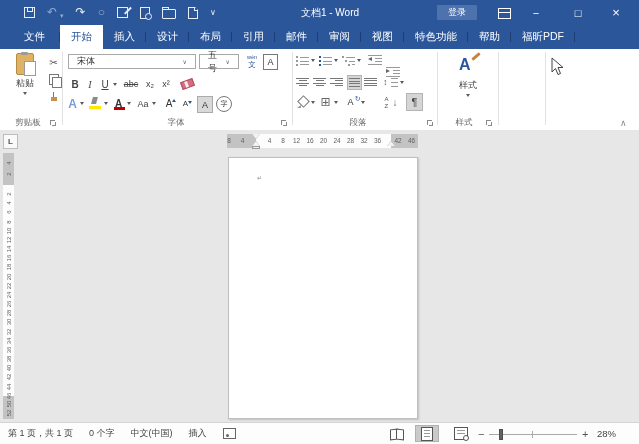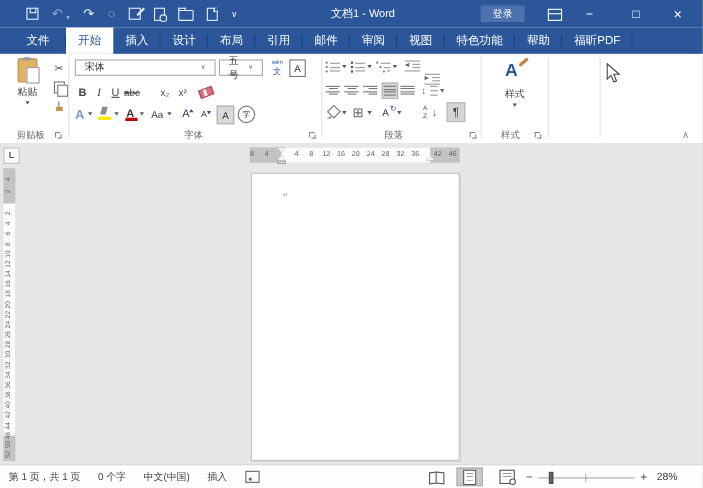--- a/index.html
+++ b/index.html
@@ -255,21 +255,21 @@
     <div class="rbtn" style="left:68px;top:27px;width:14px;height:16px;font-weight:bold;font-size:10px;">
         <span>B</span>
       </div>
     <div class="rbtn" style="left:85px;top:27px;width:10px;height:16px;font-style:italic;font-size:10px;font-family:'Liberation Serif',serif;">
         <span>I</span>
       </div>
     <div class="rbtn" style="left:99px;top:27px;width:12px;height:16px;text-decoration:underline;font-size:10px;">
         <span>U</span>
       </div>
     <div class="dn" style="position:absolute;left:113px;top:34px;"></div>
-    <div class="rbtn" style="left:110px;top:27px;width:20px;height:16px;text-decoration:line-through;font-size:9px;">
+    <div class="rbtn" style="left:121px;top:27px;width:20px;height:16px;text-decoration:line-through;font-size:9px;">
         <span>abc</span>
       </div>
     <div class="rbtn" style="left:143px;top:27px;width:14px;height:16px;font-size:9px;">
         <span>x₂</span>
       </div>
     <div class="rbtn" style="left:159px;top:27px;width:14px;height:16px;font-size:9px;">
         <span>x²</span>
       </div>
     <div class="rbtn" style="left:179px;top:27px;width:16px;height:16px;">
         <span class="eraser"></span>

